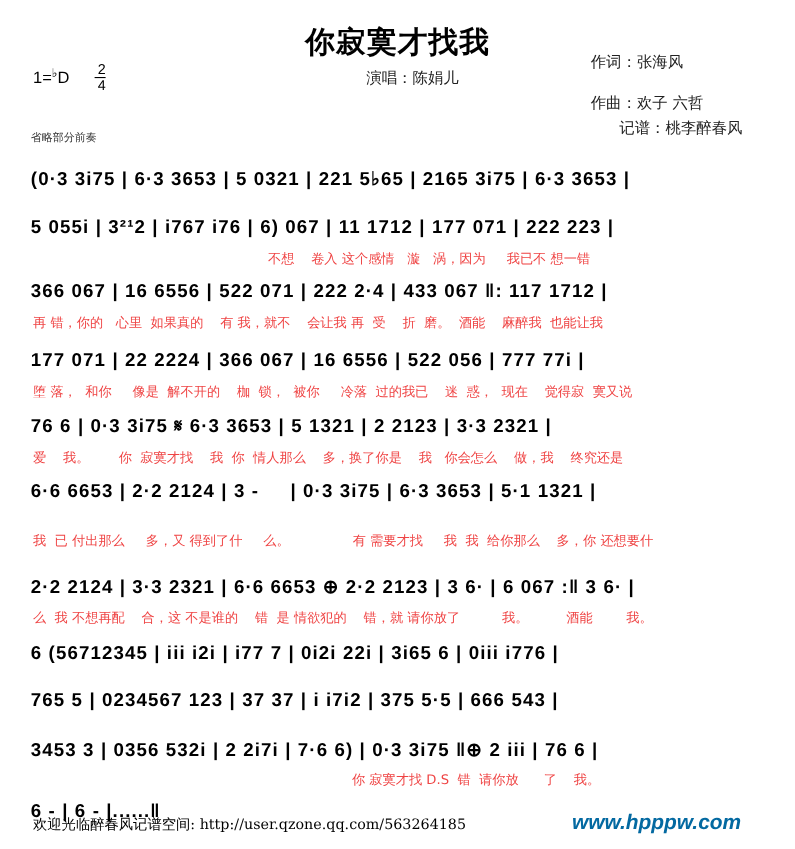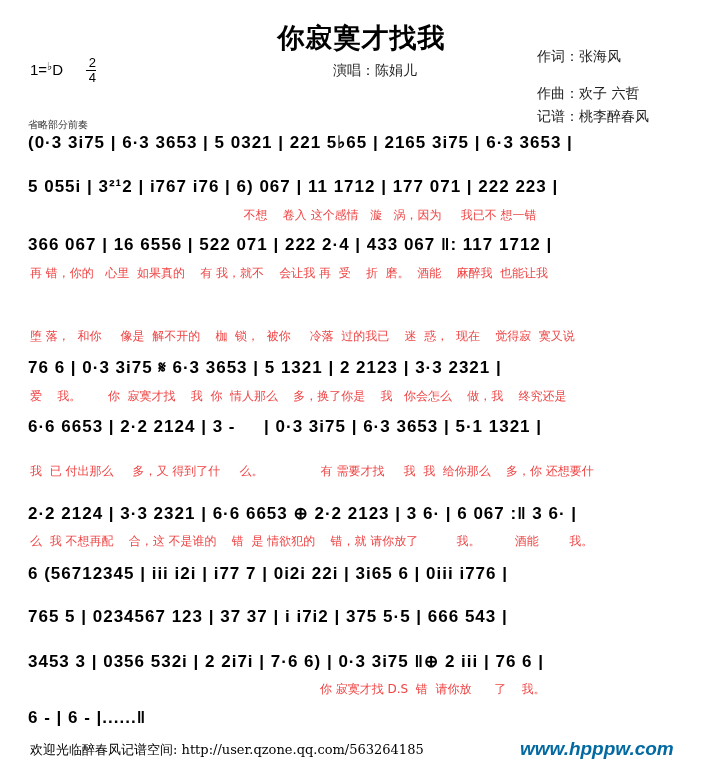--- a/index.html
+++ b/index.html
@@ -11,21 +11,21 @@
       font-family: "DejaVu Serif", serif; font-weight: bold; font-size: 27px; letter-spacing: 1px;
     }
     .key { position: absolute; left: 30px; top: 60px; font-size: 15px; font-family: "Liberation Sans", sans-serif; }
     .key .flat { font-size: 11px; vertical-align: 5px; }
     .timesig { position: absolute; left: 86px; top: 57px; width: 10px; text-align: right;
       font-family: "Liberation Sans", sans-serif; font-size: 13px; line-height: 12px; }
     .timesig .bar { display: block; border-top: 1px solid #000; margin: 1px 0; }
     .credit { position: absolute; font-family: "DejaVu Serif", serif; font-size: 14px; color: #222; }
     .note-small { position: absolute; left: 28px; top: 118px; font-size: 10px; color: #333; font-family: "DejaVu Serif", serif; }
 
-    .line { position: absolute; left: 0; width: 705px; height: 80px; }
+    .line { position: absolute; left: 0; width: 705px; height: 80px; margin-top: 20px; }
     .notes {
       position: absolute; left: 28px; top: 0; width: 670px;
       font-family: "Liberation Sans", sans-serif; font-weight: bold; font-size: 17px;
       white-space: pre; letter-spacing: 1px;
     }
     .lyrics {
       position: absolute; left: 30px; width: 670px; top: 30px;
       font-family: "DejaVu Sans", sans-serif; font-size: 12px; white-space: pre; color: #ef4444;
     }
 
@@ -48,38 +48,39 @@
 
 <div class="credit" style="left:333px; top:62px;">
   <span>演唱：</span><span>陈娟儿</span>
 </div>
 <div class="credit" style="left:537px; top:48px;">
   <span>作词：</span><span>张海风</span>
 </div>
 <div class="credit" style="left:537px; top:85px;">
   <span>作曲：</span><span>欢子 六哲</span>
 </div>
-<div class="credit" style="left:537px; top:108px;">
+<div class="credit" style="left:563px; top:108px;">
   <span>记谱：</span><span>桃李醉春风</span>
 </div>
 <div class="note-small">省略部分前奏</div>
 
 <div class="line" style="top:132px;">
   <div class="notes">(0·3 3i75 | 6·3 3653 | 5 0321 | 221 5♭65 | 2165 3i75 | 6·3 3653 |</div>
   <div class="lyrics"></div>
 </div>
 <div class="line" style="top:177px;">
   <div class="notes">5 055i | 3²¹2 | i767 i76 | 6) 067 | 11 1712 | 177 071 | 222 223 |</div>
   <div class="lyrics">                                                        不想    卷入 这个感情   漩   涡，因为     我已不 想一错</div>
 </div>
 <div class="line" style="top:235px;">
   <div class="notes">366 067 | 16 6556 | 522 071 | 222 2·4 | 433 067 ‖: 117 1712 |</div>
   <div class="lyrics">再 错，你的   心里  如果真的    有 我，就不    会让我 再  受    折  磨。  酒能    麻醉我  也能让我</div>
 </div>
 <div class="line" style="top:298px;">
+  <div class="notes">177 071 | 22 2224 | 366 067 | 16 6556 | 522 056 | 777 77i |</div>
   <div class="lyrics">堕 落，  和你     像是  解不开的    枷  锁，  被你     冷落  过的我已    迷  惑，  现在    觉得寂  寞又说</div>
 </div>
 <div class="line" style="top:358px;">
   <div class="notes">76 6 | 0·3 3i75 𝄋 6·3 3653 | 5 1321 | 2 2123 | 3·3 2321 |</div>
   <div class="lyrics">爱    我。       你  寂寞才找    我  你  情人那么    多，换了你是    我   你会怎么    做，我    终究还是</div>
 </div>
 <div class="line" style="top:417px;">
   <div class="notes">6·6 6653 | 2·2 2124 | 3 -     | 0·3 3i75 | 6·3 3653 | 5·1 1321 |</div>
   <div class="lyrics" style="top:46px;">我  已 付出那么     多，又 得到了什     么。               有 需要才找     我  我  给你那么    多，你 还想要什</div>
 </div>

